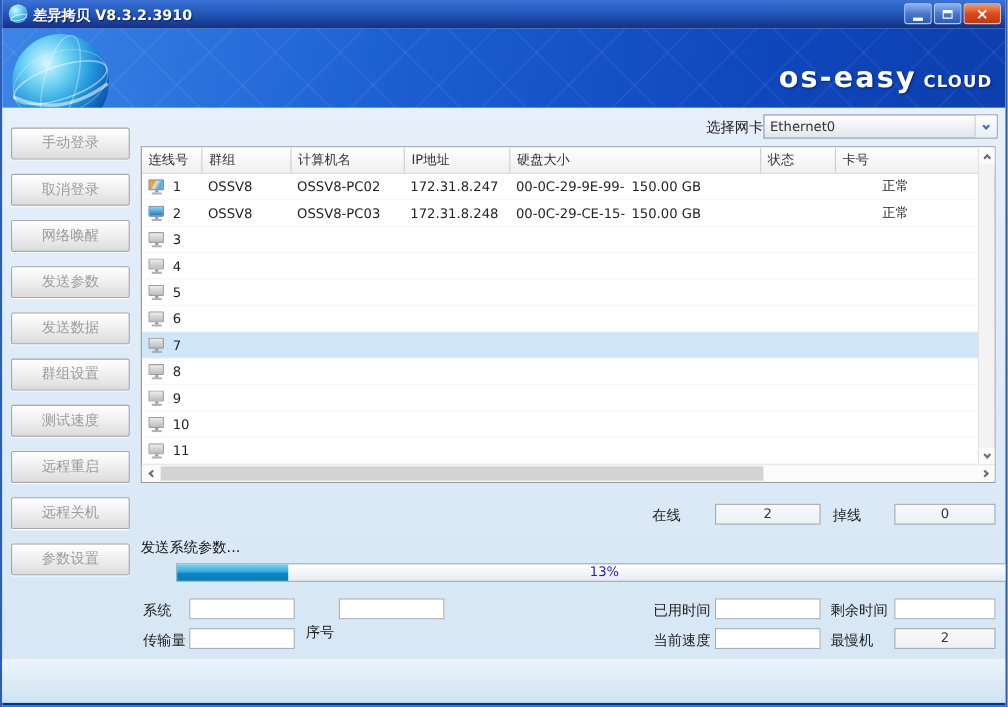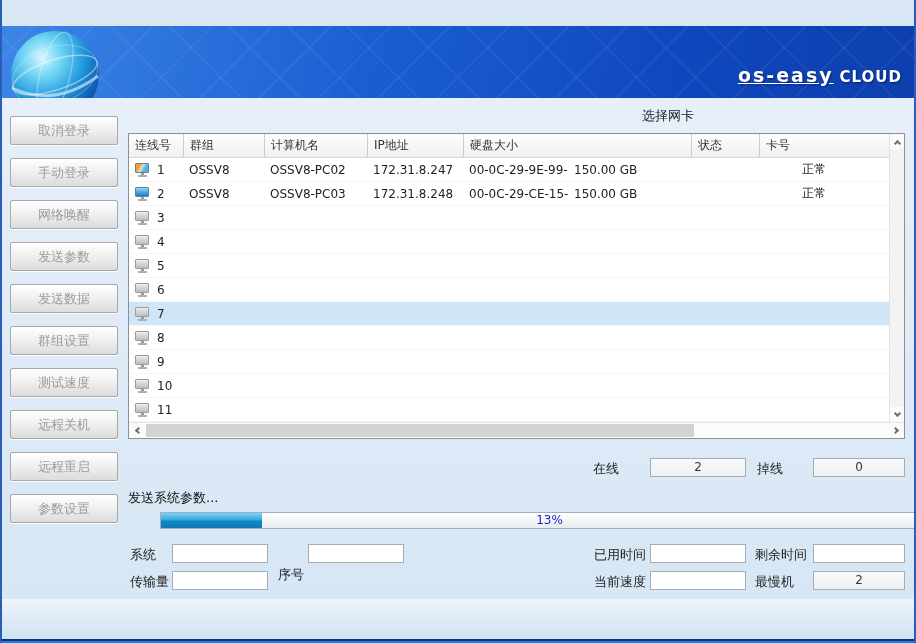--- a/index.html
+++ b/index.html
@@ -27,21 +27,21 @@
 
   
   .banner { position:absolute; left:0; top:26px; right:0; height:72px; overflow:hidden;
     background:
       repeating-linear-gradient(45deg, rgba(255,255,255,.05) 0 2px, transparent 2px 42px),
       repeating-linear-gradient(-45deg, rgba(255,255,255,.05) 0 2px, transparent 2px 42px),
       linear-gradient(100deg, #3c85e6 0%, #1b5ed2 40%, #0f47bd 75%, #0d3fae 100%); }
   .globe { position:absolute; left:6px; top:2px; }
   .brand { position:absolute; right:12px; bottom:12px; color:#fff; white-space:nowrap;
     text-shadow:1px 1px 2px rgba(0,0,40,.5); }
-  .brand .b1 { font-size:19px; font-weight:bold; letter-spacing:2px;text-decoration:underline; }
+  .brand .b1 { font-size:26px; font-weight:bold; letter-spacing:2px; }
   .brand .b2 { font-size:15px; font-weight:bold; letter-spacing:1px; margin-left:6px; }
 
   
   .content { position:absolute; left:0; right:0; top:98px; bottom:4px;
     background:linear-gradient(#e6effa, #d6e6f4); }
   .footer { position:absolute; left:0; right:0; bottom:0; height:40px;
     background:linear-gradient(#eef5fb, #cfe2f2); }
   .bline1 { position:absolute; left:0; right:0; bottom:2px; height:2px; background:#10307c; }
   .bline2 { position:absolute; left:0; right:0; bottom:0; height:2px; background:#1b7de0; }
 
@@ -108,20 +108,35 @@
   .pfill { height:100%; width:0;
     background:linear-gradient(#7ad4f0 0%, #35aade 45%, #1086c4 55%, #0f7ab4 100%); }
   .ptext { position:absolute; left:0; right:0; top:0; text-align:center; line-height:15px;
     font-size:12px; color:#1c1ccc; }
 </style>
 </head>
 <body>
 
 <div class="window">
 
+  <div class="titlebar">
+    <div class="app-icon"></div>
+    <div class="win-title">差异拷贝 V8.3.2.3910</div>
+    <div class="winbtns">
+      <div class="wbtn min">
+          <span class="glyph-min"></span>
+        </div>
+      <div class="wbtn max">
+          <span class="glyph-max"></span>
+        </div>
+      <div class="wbtn close">
+          <span class="glyph-x">×</span>
+        </div>
+    </div>
+  </div>
 
   <div class="banner">
     <div class="globe">
       <svg width="94" height="94" viewBox="0 0 94 94">
         <defs>
           <radialGradient id="gg" cx="35%" cy="30%" r="75%">
             <stop offset="0" stop-color="#d8f6ff"></stop>
               <stop offset="0.3" stop-color="#6fd4f4"></stop>
             <stop offset="0.65" stop-color="#1f95dc"></stop>
               <stop offset="1" stop-color="#0a4da8"></stop>
@@ -135,31 +150,37 @@
       </svg>
     </div>
     <div class="brand">
       <span class="b1">os-easy</span><span class="b2">CLOUD</span>
     </div>
   </div>
 
   <div class="content">
 
     <span class="nic-label">选择网卡</span>
+    <div class="select">
+      <span class="sel-text">Ethernet0</span>
+      <span class="sel-btn">
+          <i class="chev down blue"></i>
+        </span>
+    </div>
 
     <div class="sidebar">
+        <div class="side-btn">手动登录</div>
         <div class="side-btn">取消登录</div>
-        <div class="side-btn">手动登录</div>
         <div class="side-btn">网络唤醒</div>
         <div class="side-btn">发送参数</div>
         <div class="side-btn">发送数据</div>
         <div class="side-btn">群组设置</div>
         <div class="side-btn">测试速度</div>
+        <div class="side-btn">远程重启</div>
         <div class="side-btn">远程关机</div>
-        <div class="side-btn">远程重启</div>
         <div class="side-btn">参数设置</div>
       </div>
 
     <div class="table">
       <div class="thead">
           <div class="hcell c0">连线号</div>
           <div class="hcell c1">群组</div>
           <div class="hcell c2">计算机名</div>
           <div class="hcell c3">IP地址</div>
           <div class="hcell c5">硬盘大小</div>

